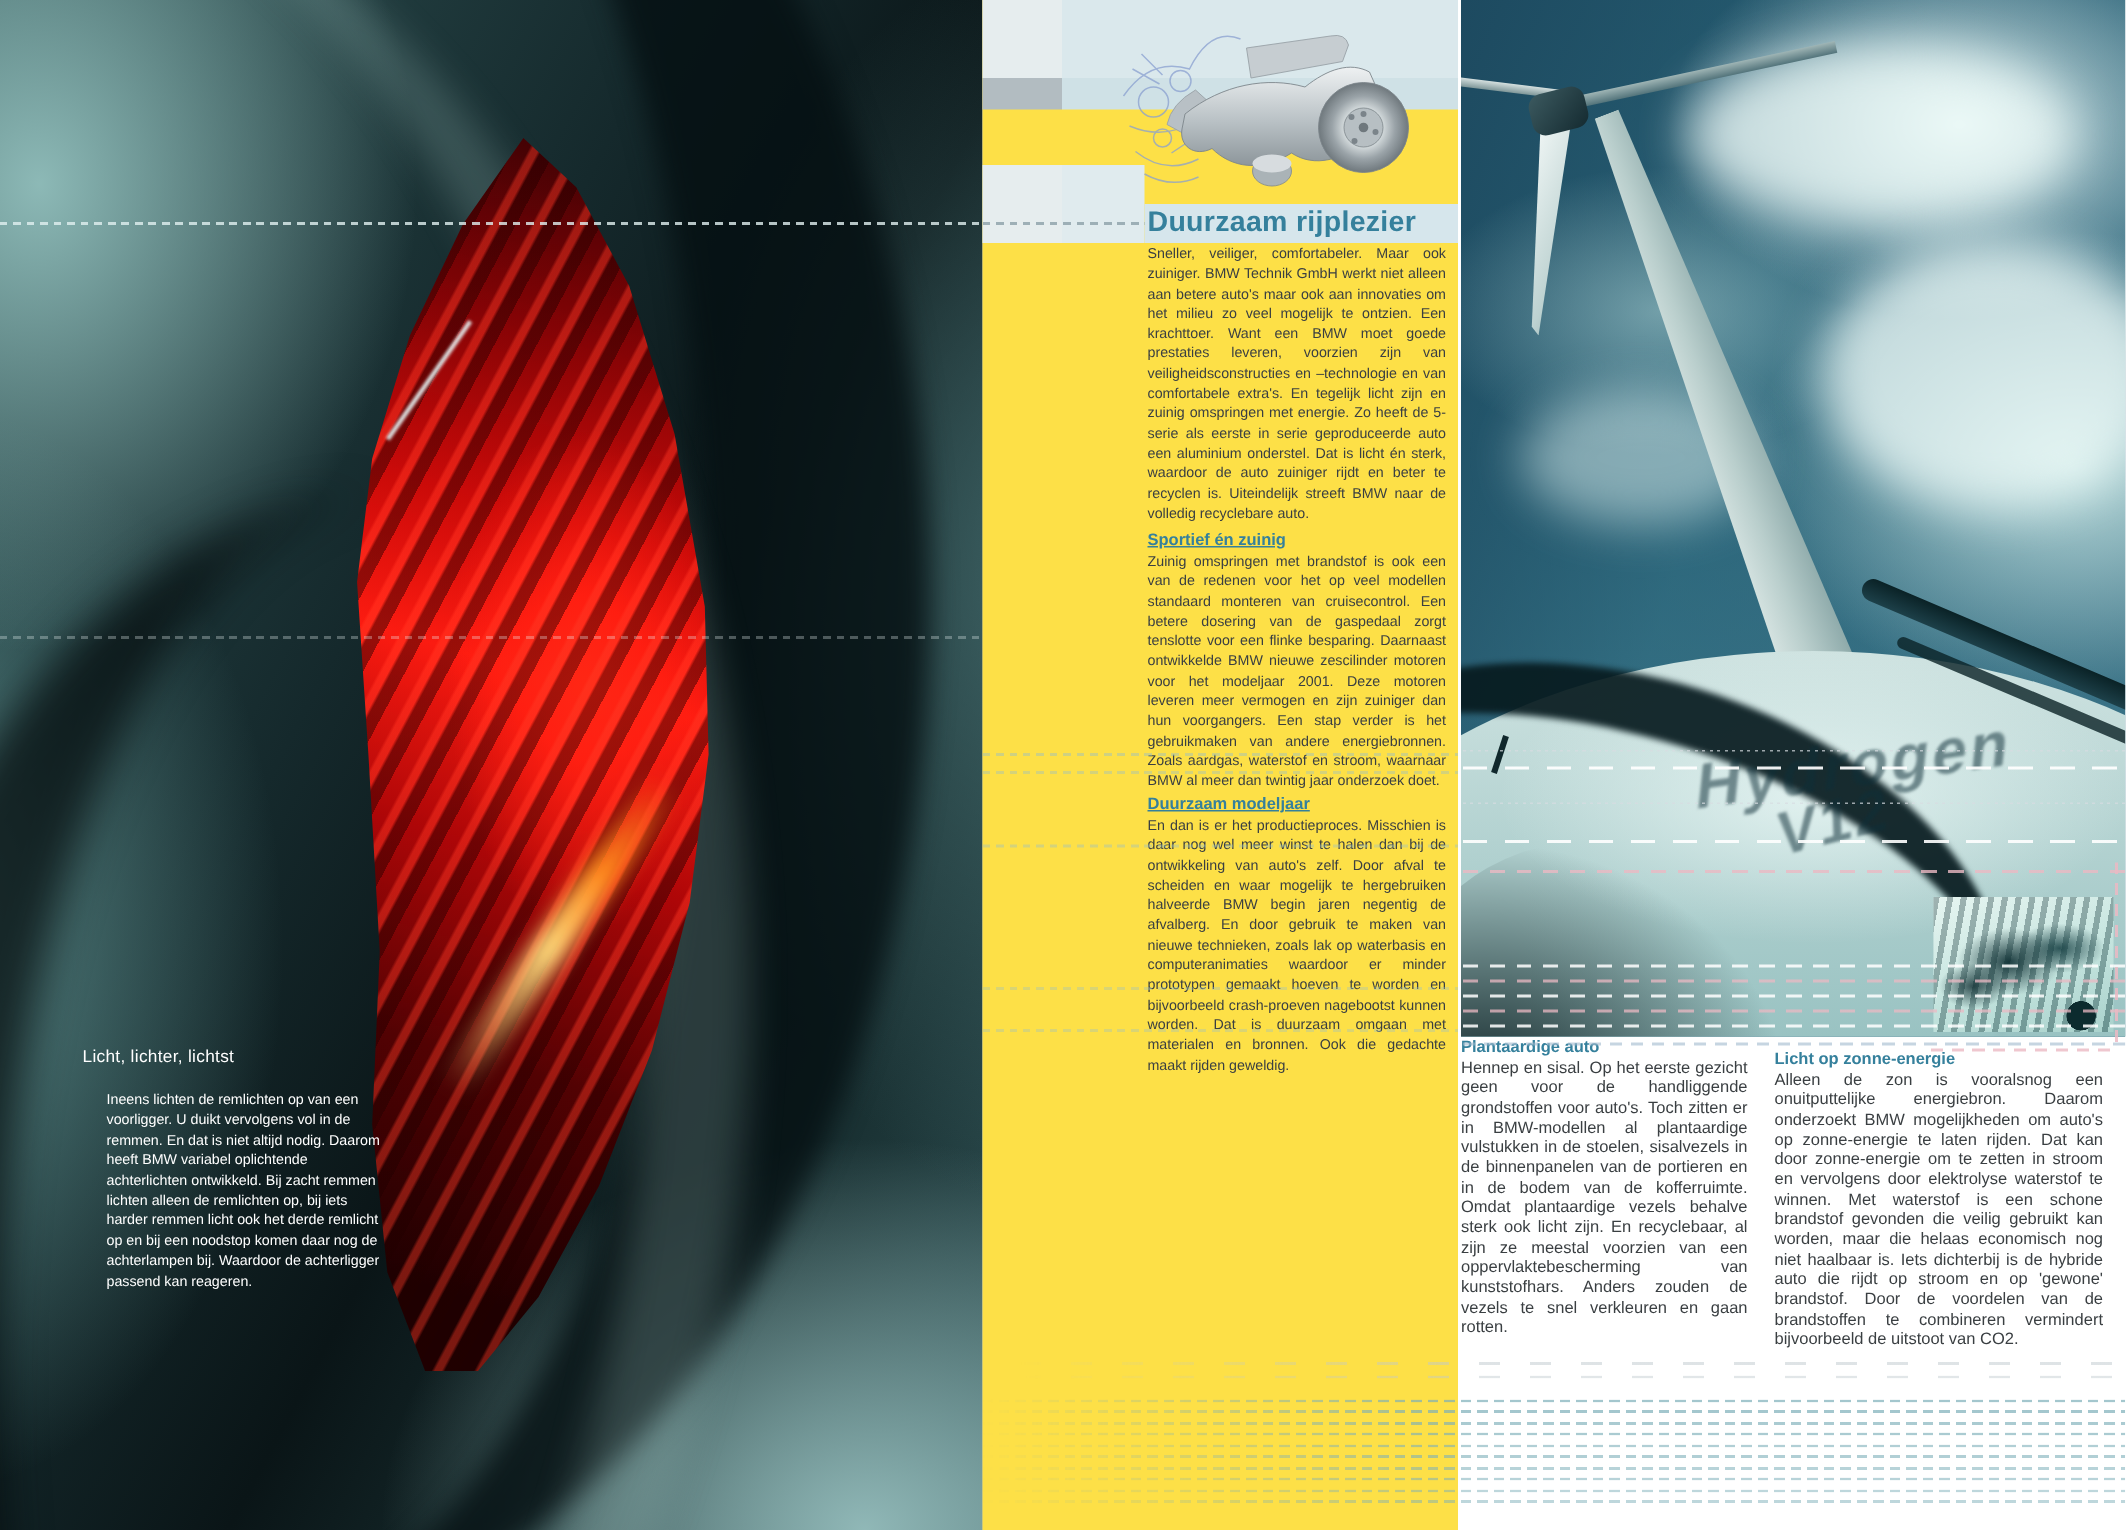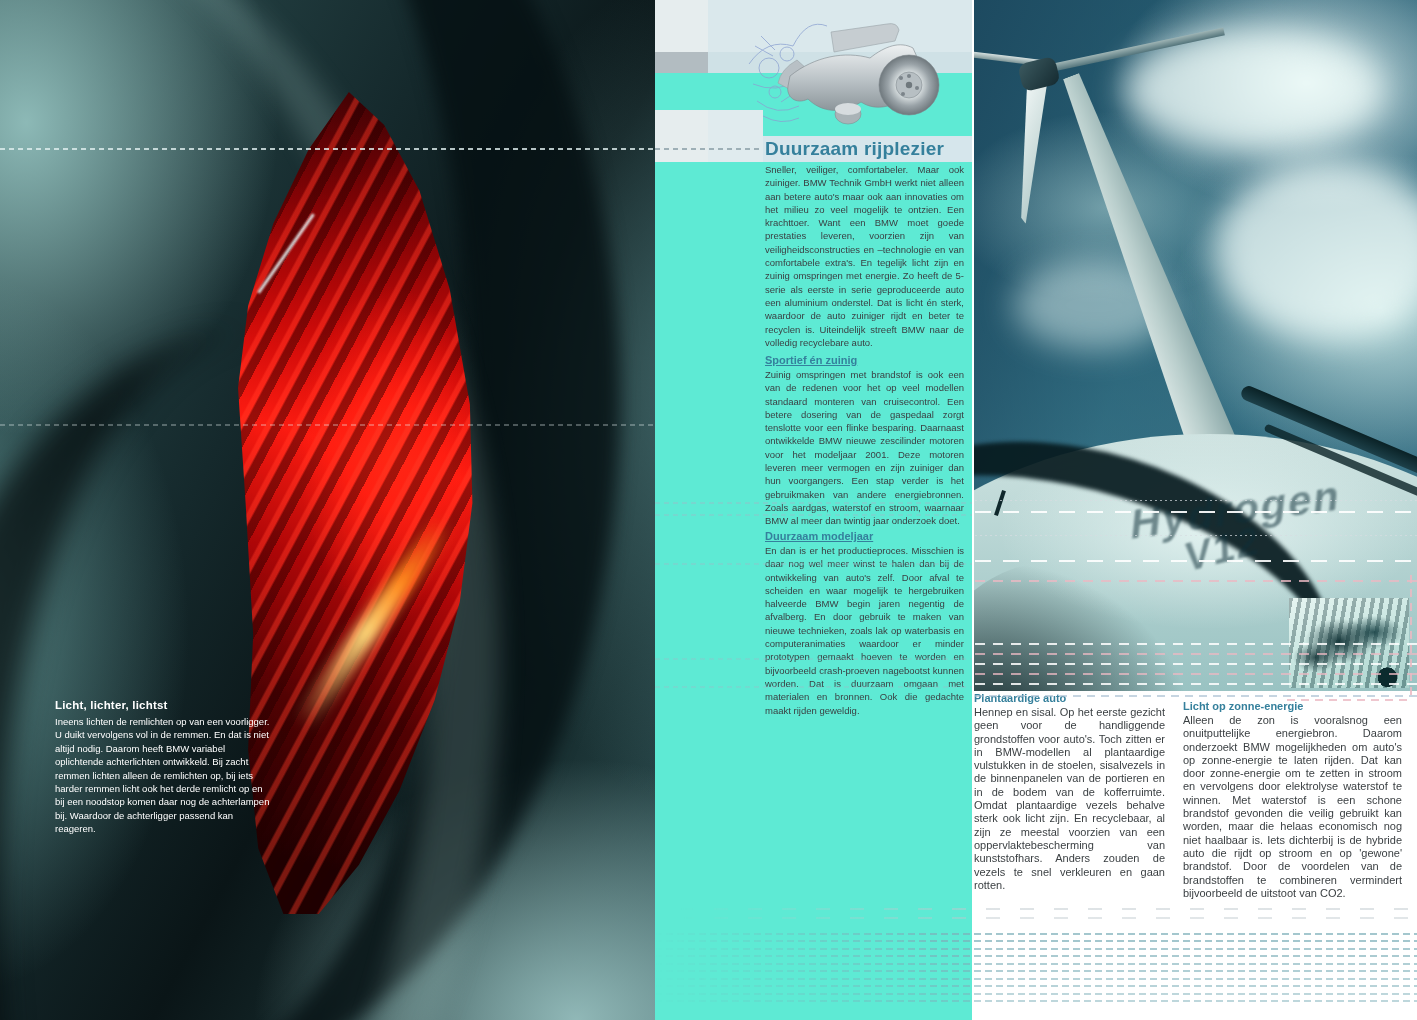--- a/index.html
+++ b/index.html
@@ -25,25 +25,25 @@
       repeating-linear-gradient(118deg, rgba(255,90,60,0) 0 9px, rgba(255,70,50,.38) 11px 15px, rgba(30,0,0,.45) 17px 25px),
       radial-gradient(ellipse 130px 240px at 62% 44%, rgba(255,46,30,.85) 0%, rgba(255,46,30,0) 70%),
       linear-gradient(196deg,#2b0305 0%,#6e0608 16%,#b60f0e 32%,#e42118 44%,#9c0b0c 58%,#4a0405 74%,#1c0102 92%);
     filter:saturate(1.15);}
   .orange-streak{position:absolute;left:248px;top:612px;width:250px;height:22px;
     background:linear-gradient(90deg,rgba(255,140,30,0) 0%,#ff8c1e 30%,#ffd879 55%,rgba(255,216,121,0) 100%);
     transform:rotate(125deg);filter:blur(6px);}
   .edge-highlight{position:absolute;left:238px;top:252px;width:96px;height:3px;
     background:rgba(232,247,247,.9);transform:rotate(-55deg);filter:blur(1px);}
   .lp-caption{position:absolute;left:55px;top:699px;width:218px;color:#fff;}
-  .lp-caption h3{margin:0 0 4px 0;font-size:11.5px;font-weight:bold;letter-spacing:.2px;}
-  .lp-caption p{margin:0;font-size:9.5px;line-height:13.4px;}
-
-  
-  .mid-col{position:absolute;left:655px;top:0;width:317px;height:1020px;background:#5eead4;}
+  .lp-caption h3{margin:0 0 4px 0;font-size:11.5px;font-weight:normal;letter-spacing:.2px;}
+  .lp-caption p{margin:16px;font-size:9.5px;line-height:13.4px;}
+
+  
+  .mid-col{position:absolute;left:655px;top:0;width:317px;height:1020px;background:#fde047;}
   .hdr{position:absolute;}
   .hr1{left:0;top:0;width:53px;height:52px;background:#e6edee;}
   .hr2{left:53px;top:0;width:264px;height:52px;background:#dae8ec;}
   .hr3{left:0;top:52px;width:53px;height:21px;background:#b2bcc1;}
   .hr4{left:53px;top:52px;width:264px;height:21px;background:#cfe1e6;}
   .hr5{left:0;top:110px;width:53px;height:52px;background:#e6edee;}
   .hr6{left:53px;top:110px;width:55px;height:52px;background:#e0ebee;}
   .titleband{left:108px;top:136px;width:209px;height:26px;background:#d6e6ec;}
   .article-title{position:absolute;left:110px;top:138px;margin:0;font-size:19px;font-weight:bold;color:#35809c;letter-spacing:.2px;}
   .axle{position:absolute;left:80px;top:6px;width:215px;height:134px;}

